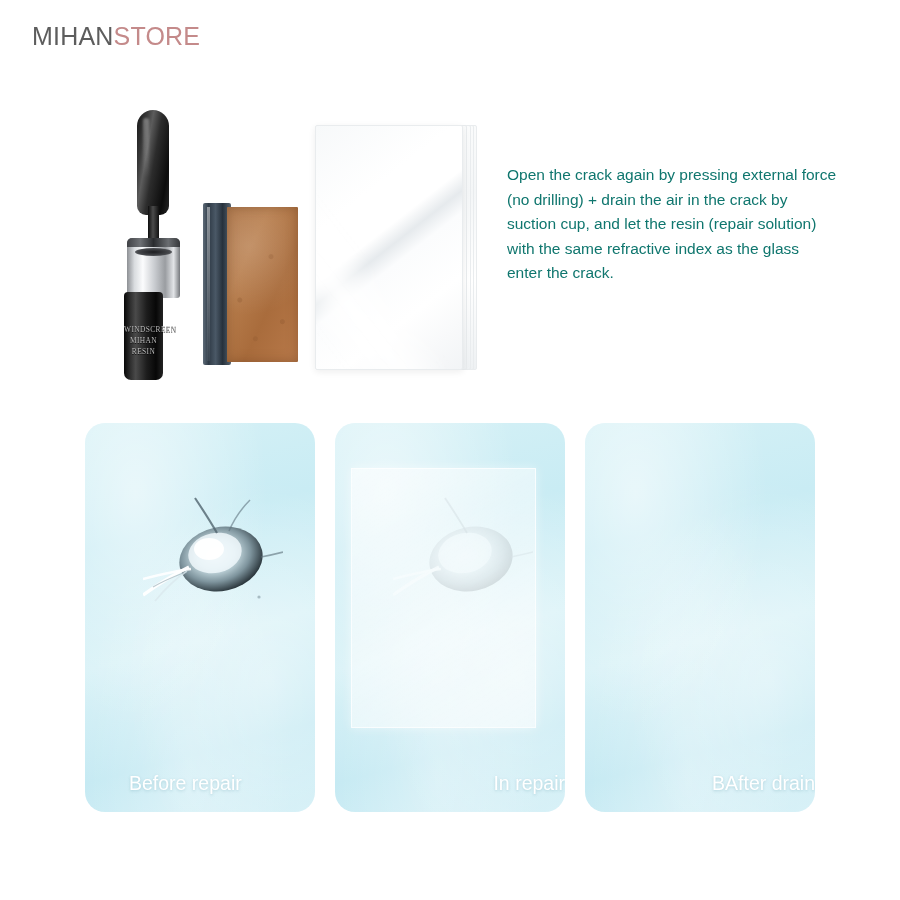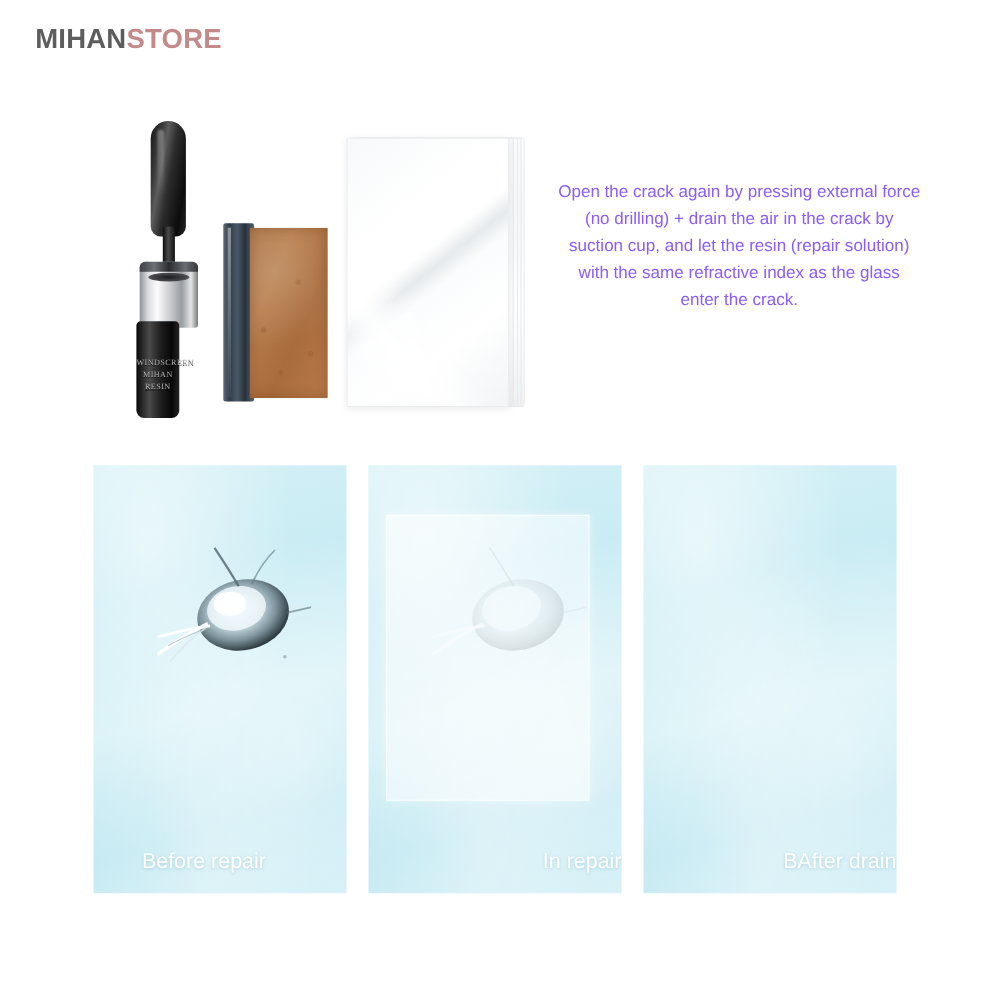--- a/index.html
+++ b/index.html
@@ -7,21 +7,21 @@
     width:900px;height:900px;
     background:#ffffff;
     font-family:"Liberation Sans", sans-serif;
     overflow:hidden;
     position:relative;
   }
 
   
   .brand{
     position:absolute;left:32px;top:22px;
-    font-size:25px;letter-spacing:.2px;font-weight:700;
+    font-size:25px;letter-spacing:.2px;font-weight:400;
     white-space:nowrap;
   }
   .brand .b1{color:#5d5d5d;}
   .brand .b2{color:#c48a8a;}
 
   
   .product-area{position:absolute;left:0;top:95px;width:900px;height:300px;}
 
   
   .bottle{position:absolute;left:108px;top:15px;width:90px;height:270px;}
@@ -121,28 +121,29 @@
     background:linear-gradient(90deg,rgba(255,255,255,0),rgba(255,255,255,.95),rgba(255,255,255,0));
     transform:rotate(-38deg);filter:blur(5px);
   }
 
   
   .copy{position:absolute;left:507px;top:163px;width:330px;}
   .copy h2{
     margin:0 0 14px 0;font-weight:400;font-size:25px;color:#2b2b2b;letter-spacing:.1px;
   }
   .copy p{
-    margin:0;font-size:15.5px;line-height:24.5px;color:#8b5cf6;text-align:center;
+    margin:0;font-size:15.5px;line-height:24.5px;color:#0f766e;
   }
 
   
   .panels{position:absolute;left:85px;top:423px;width:730px;height:389px;}
   .panel{
     position:absolute;top:0;width:230px;height:389px;overflow:hidden;
     background:linear-gradient(165deg,#d6f1f6 0%,#c9ecf4 28%,#d9f2f7 55%,#c6eaf3 80%,#d2eff6 100%);
+    border-radius:20px;
   }
   .panel.p1{left:0;}
   .panel.p2{left:250px;}
   .panel.p3{left:500px;}
   .panel .mist{
     position:absolute;inset:0;
     background:
       radial-gradient(ellipse at 22% 18%,rgba(255,255,255,.55),transparent 52%),
       radial-gradient(ellipse at 80% 66%,rgba(255,255,255,.4),transparent 55%),
       radial-gradient(ellipse at 45% 92%,rgba(255,255,255,.3),transparent 58%);

